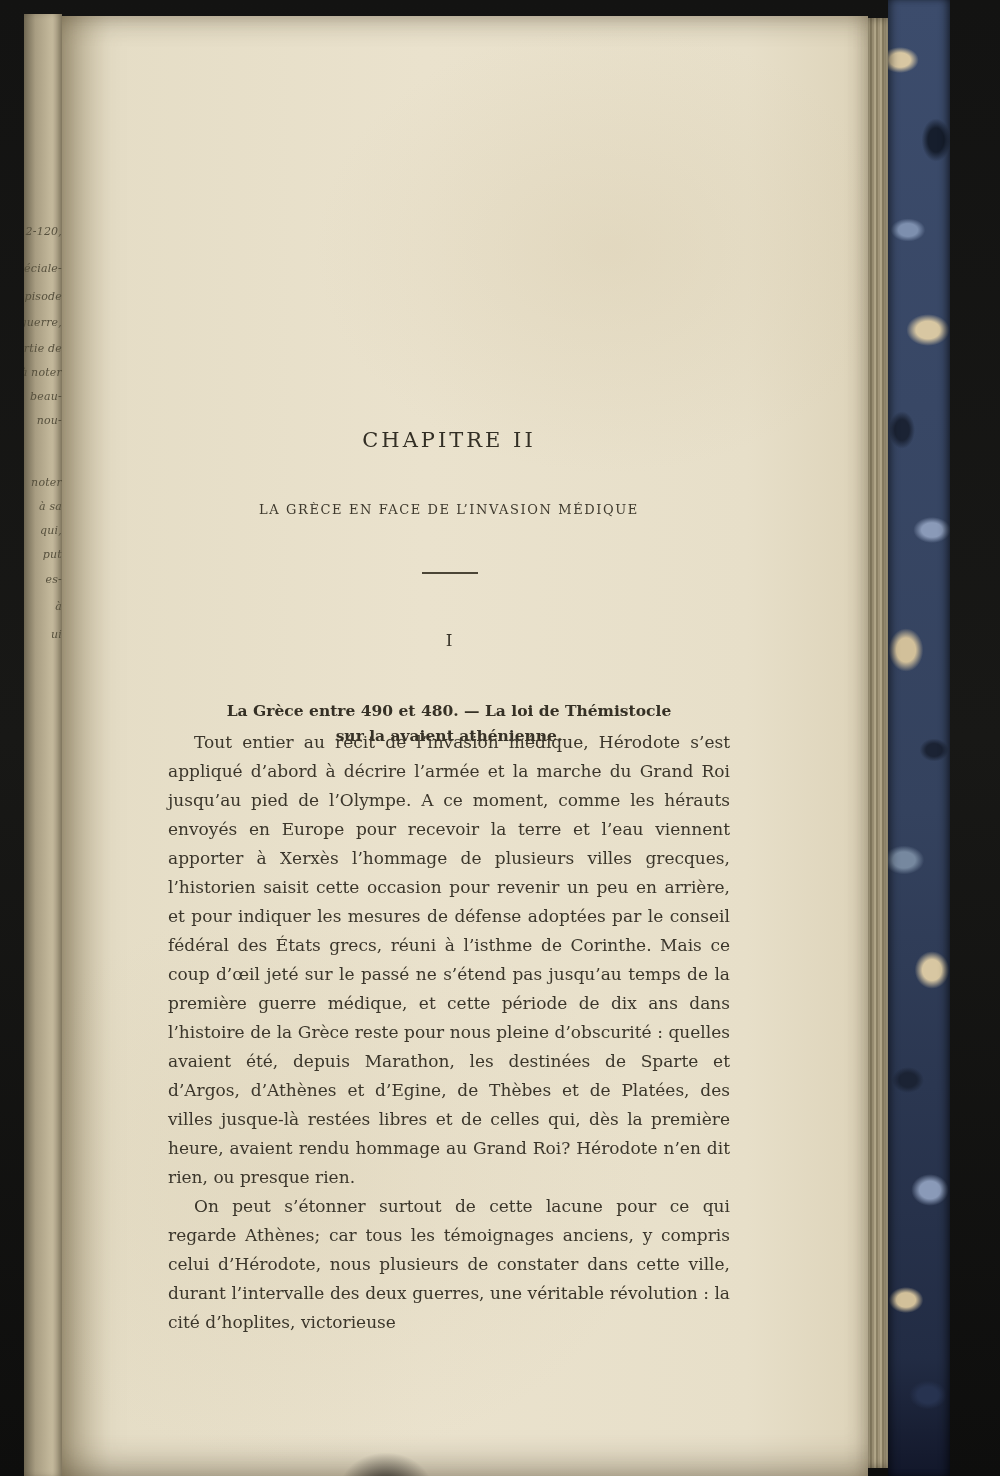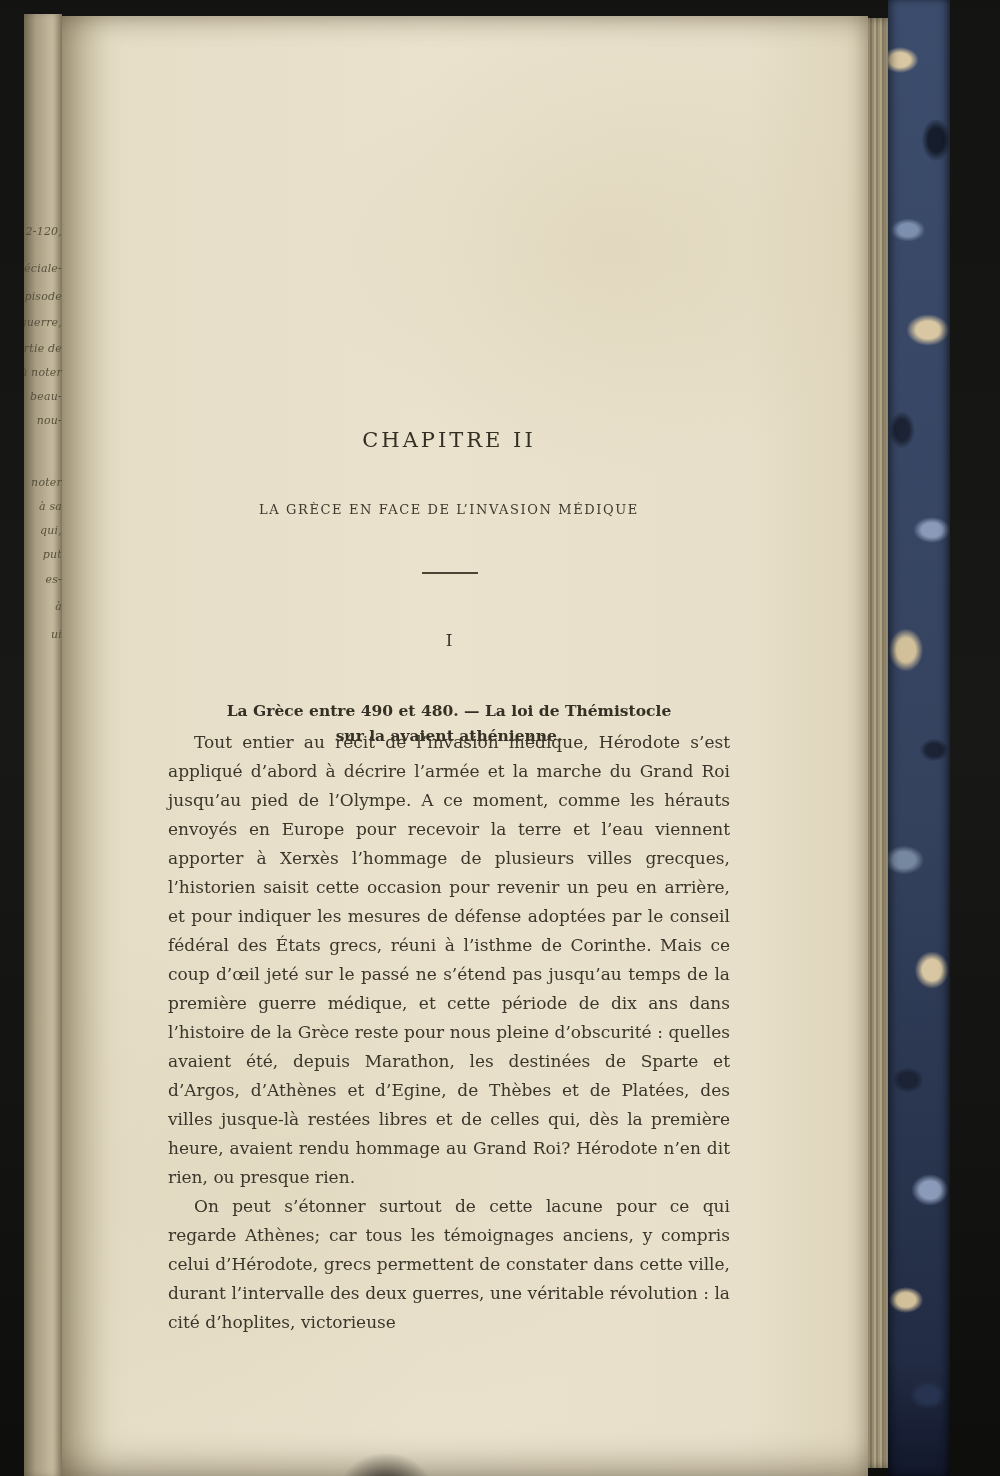--- a/index.html
+++ b/index.html
@@ -121,21 +121,21 @@
 
     <div class="col sec-num abs">I</div>
 
     <div class="col sec-head abs">
       <span>La Grèce entre 490 et 480. — La loi de Thémistocle</span><br>
       <span>sur la avaient athénienne.</span>
     </div>
 
     <div class="col bodytext abs">
       <p>Tout entier au récit de l’invasion médique, Hérodote s’est appliqué d’abord à décrire l’armée et la marche du Grand Roi jusqu’au pied de l’Olympe. A ce moment, comme les hérauts envoyés en Europe pour recevoir la terre et l’eau viennent apporter à Xerxès l’hommage de plusieurs villes grecques, l’historien saisit cette occasion pour revenir un peu en arrière, et pour indiquer les mesures de défense adoptées par le conseil fédéral des États grecs, réuni à l’isthme de Corinthe. Mais ce coup d’œil jeté sur le passé ne s’étend pas jusqu’au temps de la première guerre médique, et cette période de dix ans dans l’histoire de la Grèce reste pour nous pleine d’obscurité : quelles avaient été, depuis Marathon, les destinées de Sparte et d’Argos, d’Athènes et d’Egine, de Thèbes et de Platées, des villes jusque-là restées libres et de celles qui, dès la première heure, avaient rendu hommage au Grand Roi? Hérodote n’en dit rien, ou presque rien.</p>
-      <p>On peut s’étonner surtout de cette lacune pour ce qui regarde Athènes; car tous les témoignages anciens, y compris celui d’Hérodote, grecs permettent de constater dans cette ville, durant l’intervalle des deux guerres, une véritable révolution : la cité d’hoplites, victorieuse</p>
+      <p>On peut s’étonner surtout de cette lacune pour ce qui regarde Athènes; car tous les témoignages anciens, y compris celui d’Hérodote, nous plusieurs de constater dans cette ville, durant l’intervalle des deux guerres, une véritable révolution : la cité d’hoplites, victorieuse</p>
     </div>
 
   </div>
 
   <div class="edge-strip"></div>
   <div class="marbled"></div>
   <div class="bottom-shadow"></div>
 
 </div>
 

